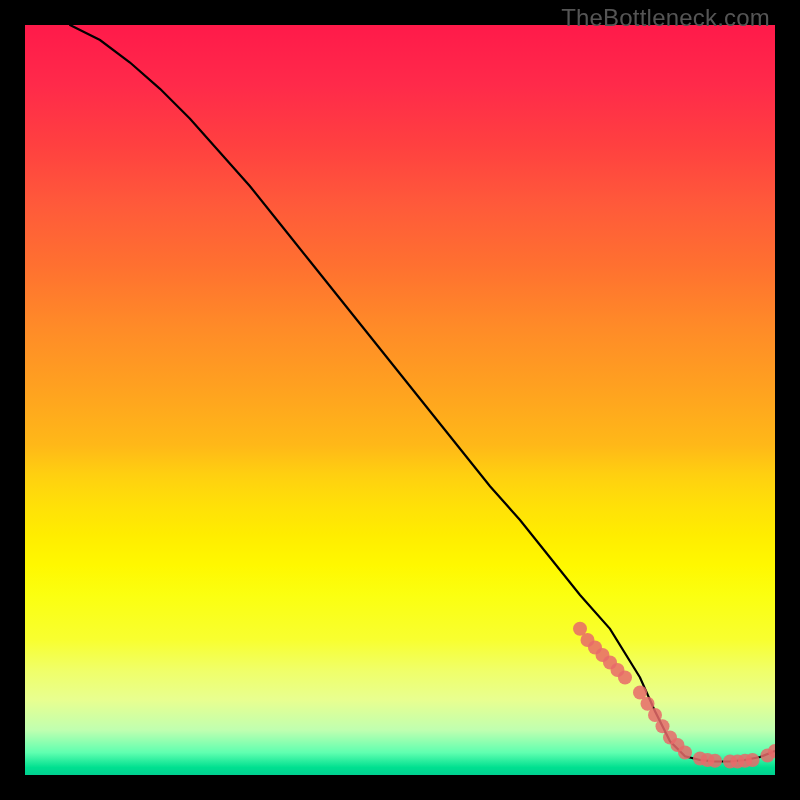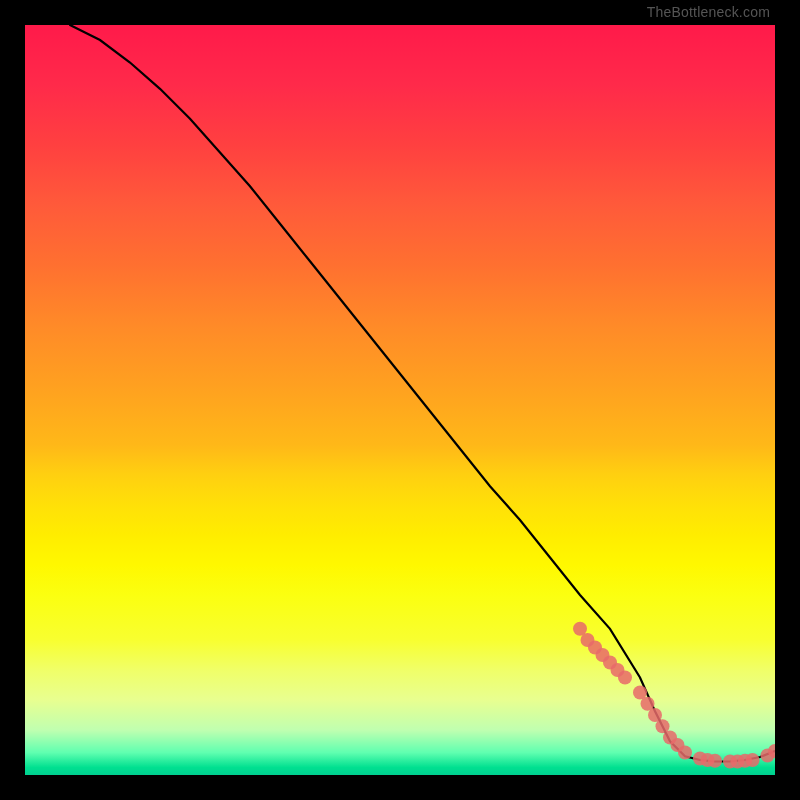--- a/index.html
+++ b/index.html
@@ -44,21 +44,21 @@
       #60ffb0 97%,
       #00e090 99%,
       #00d090 100%
     );
   }
   .watermark {
     position: absolute;
     top: 4px;
     right: 30px;
     color: #555;
-    font-size: 14px;
+    font-size: 24px;
     font-weight: 500;
     letter-spacing: 0.2px;
     user-select: none;
   }
   svg {
     position: absolute;
     left: 0;
     top: 0;
   }
 </style>

